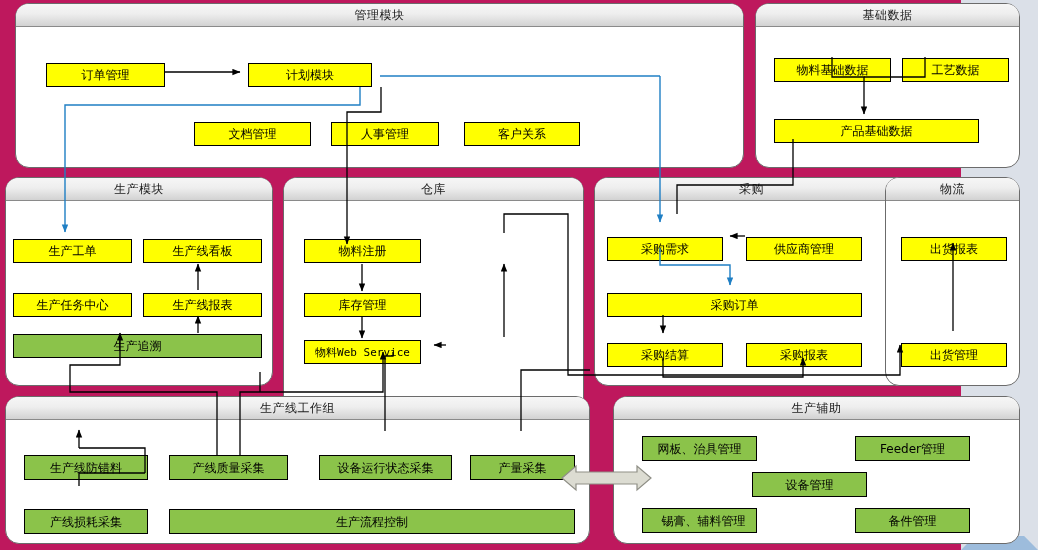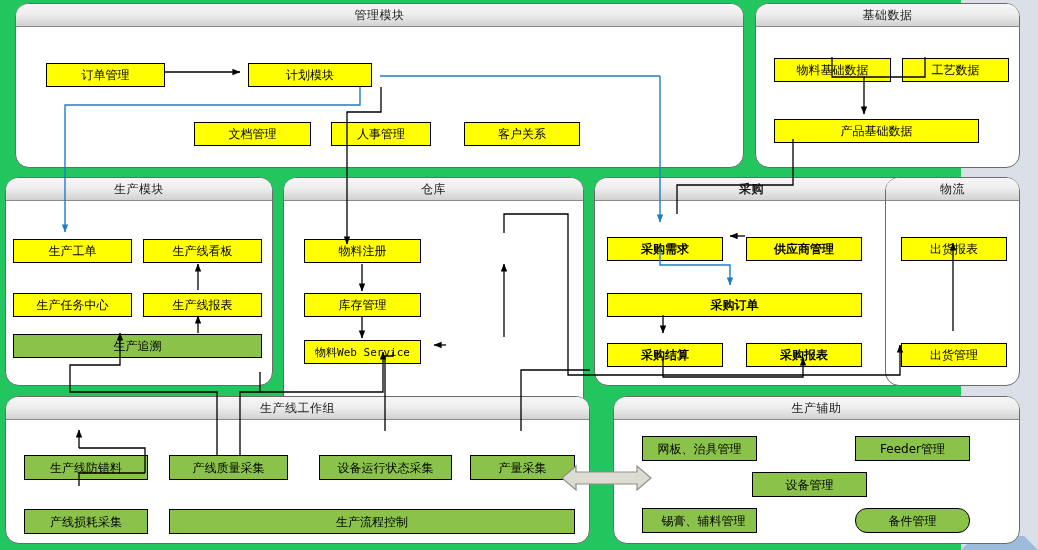--- a/index.html
+++ b/index.html
@@ -1,18 +1,18 @@
 <!DOCTYPE html>
 <html><head>
 <meta charset="utf-8">
 <title>MES 系统架构图</title>
 <style>
   html,body{margin:0;padding:0;background:#ffffff;}
   body{font-family:"DejaVu Sans","Liberation Sans",sans-serif;}
-  #stage{position:relative;width:1038px;height:550px;overflow:hidden;background:#22c55e;}
+  #stage{position:relative;width:1038px;height:550px;overflow:hidden;background:#be185d;}
 
   
   .grey-band{position:absolute;top:0;right:0;width:77px;height:550px;background:#dbe0e8;}
   .blue-trap{position:absolute;left:0;bottom:0;width:100%;height:14px;
              background:#9dbcdc;clip-path:polygon(18% 0,82% 0,100% 100%,0 100%);}
 
   
   .panel{position:absolute;border:1.6px solid #6b6b6b;border-radius:14px;
          background:#ffffff;box-sizing:border-box;}
   .panel-hd{position:absolute;left:0;top:0;right:0;height:22px;
@@ -44,21 +44,21 @@
   <div class="grey-band">
     <div class="blue-trap"></div>
   </div>
 
   <div class="panel" style="left:15px;top:3px;width:729px;height:165px;">
     <div class="panel-hd">管理模块</div>
     <div class="panel-body">
       <div class="node yellow" style="left:30px;top:37px;width:119px;height:24px;">订单管理</div>
       <div class="node yellow" style="left:232px;top:37px;width:124px;height:24px;">计划模块</div>
       <div class="node yellow" style="left:178px;top:96px;width:117px;height:24px;">文档管理</div>
-      <div class="node yellow" style="left:315px;top:96px;width:100px;height:24px;">人事管理</div>
+      <div class="node yellow" style="left:315px;top:96px;width:108px;height:24px;">人事管理</div>
       <div class="node yellow" style="left:448px;top:96px;width:116px;height:24px;">客户关系</div>
     </div>
   </div>
 
   <div class="panel" style="left:755px;top:3px;width:265px;height:165px;">
     <div class="panel-hd">基础数据</div>
     <div class="panel-body">
       <div class="node yellow" style="left:18px;top:32px;width:117px;height:24px;">物料基础数据</div>
       <div class="node yellow" style="left:146px;top:32px;width:107px;height:24px;">工艺数据</div>
       <div class="node yellow" style="left:18px;top:93px;width:205px;height:24px;">产品基础数据</div>
@@ -78,21 +78,21 @@
 
   <div class="panel" style="left:283px;top:177px;width:301px;height:261px;">
     <div class="panel-hd">仓库</div>
     <div class="panel-body">
       <div class="node yellow" style="left:20px;top:39px;width:117px;height:24px;">物料注册</div>
       <div class="node yellow" style="left:20px;top:93px;width:117px;height:24px;">库存管理</div>
       <div class="node yellow mono" style="left:20px;top:140px;width:117px;height:24px;">物料Web Service</div>
     </div>
   </div>
 
-  <div class="panel" style="left:594px;top:177px;width:315px;height:209px;font-weight:bold;">
+  <div class="panel" style="left:594px;top:177px;width:315px;height:209px;">
     <div class="panel-hd">采购</div>
     <div class="panel-body">
       <div class="node yellow" style="left:12px;top:37px;width:116px;height:24px;">采购需求</div>
       <div class="node yellow" style="left:151px;top:37px;width:116px;height:24px;">供应商管理</div>
       <div class="node yellow" style="left:12px;top:93px;width:255px;height:24px;">采购订单</div>
       <div class="node yellow" style="left:12px;top:143px;width:116px;height:24px;">采购结算</div>
       <div class="node yellow" style="left:151px;top:143px;width:116px;height:24px;">采购报表</div>
     </div>
   </div>
 
@@ -116,21 +116,21 @@
     </div>
   </div>
 
   <div class="panel" style="left:613px;top:396px;width:407px;height:148px;">
     <div class="panel-hd">生产辅助</div>
     <div class="panel-body">
       <div class="node green" style="left:28px;top:17px;width:115px;height:25px;">网板、治具管理</div>
       <div class="node green" style="left:241px;top:17px;width:115px;height:25px;">Feeder管理</div>
       <div class="node green" style="left:138px;top:53px;width:115px;height:25px;">设备管理</div>
       <div class="node green" style="left:28px;top:89px;width:115px;height:25px;padding-left:8px;">锡膏、辅料管理</div>
-      <div class="node green" style="left:241px;top:89px;width:115px;height:25px;border-radius:12px;">备件管理</div>
+      <div class="node green" style="left:241px;top:89px;width:115px;height:25px;">备件管理</div>
     </div>
   </div>
 
   <svg class="wires" viewBox="0 0 1038 550">
     <defs>
       <marker id="abk" markerWidth="9" markerHeight="9" refX="7.6" refY="3.2" orient="auto" markerUnits="userSpaceOnUse">
         <path d="M0,0 L8,3.2 L0,6.4 z" fill="#000"></path>
       </marker>
       <marker id="abl" markerWidth="9" markerHeight="9" refX="7.6" refY="3.2" orient="auto" markerUnits="userSpaceOnUse">
         <path d="M0,0 L8,3.2 L0,6.4 z" fill="#1f7fc4"></path>

